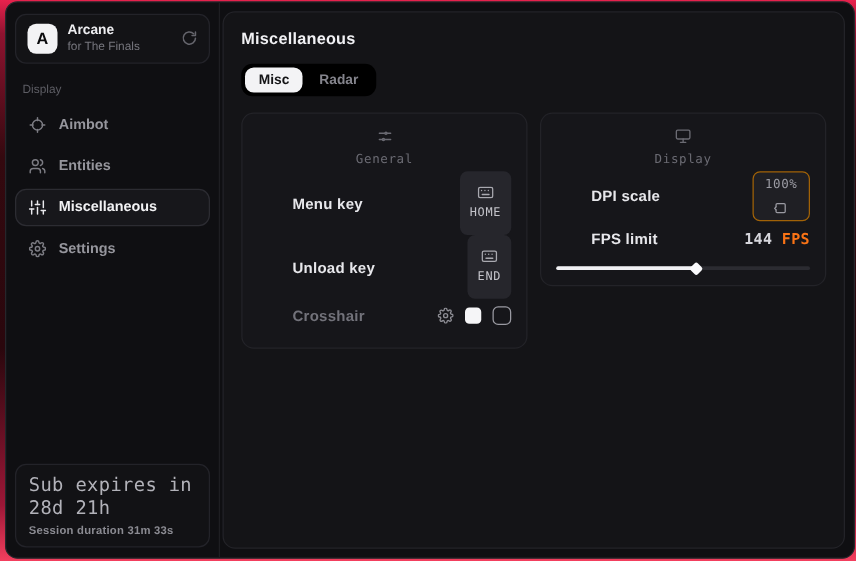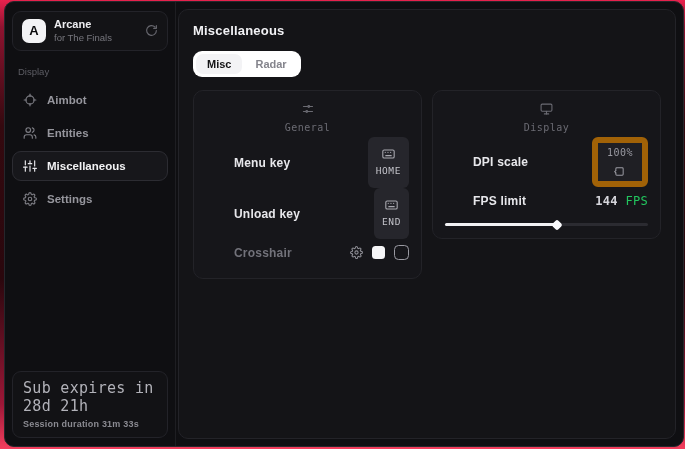--- a/index.html
+++ b/index.html
@@ -55,21 +55,21 @@
   
   .main-wrap { flex:1; padding:7px 7px 7px 2px; display:flex; }
   .panel {
     flex:1; background:#141417; border:1px solid #232328; border-radius:10px;
     padding:13px 14px; overflow:hidden;
   }
   .page-title { font-size:13px; font-weight:700; color:#f1f1f4; letter-spacing:0.2px; }
 
   .tabs {
     display:inline-flex; align-items:center; gap:2px; margin-top:13px;
-    background:#ffffff; border-radius:9px; padding:3px;
+    background:#000000; border-radius:9px; padding:3px;
   }
   .tab {
     padding:4px 11px; border-radius:7px; font-size:11px; font-weight:700;
     color:#84848c; cursor:pointer;
   }
   .tab.active { background:#f3f3f5; color:#141416; }
 
   .cards { display:flex; gap:10px; margin-top:13px; align-items:flex-start; }
   .card {
     flex:1; background:#16161a; border:1px solid #232328; border-radius:10px;
@@ -89,28 +89,28 @@
   }
   .keybadge .kicon { display:flex; color:#a9a9b0; }
 
   .xhair-controls { display:flex; align-items:center; gap:9px; }
   .gear-sm { display:flex; color:#8d8d94; cursor:pointer; }
   .swatch { width:13px; height:13px; border-radius:3.5px; background:#f5f5f7; cursor:pointer; }
   .checkbox { width:15px; height:15px; border:1.5px solid #9a9aa2; border-radius:4.5px; background:transparent; cursor:pointer; }
 
   .dpi-badge {
     display:inline-flex; align-items:center; gap:8px;
-    background:#1f1f24; border:6px solid #a16207; border-radius:6px;
+    background:#1f1f24; border:1px solid #a16207; border-radius:6px;
     padding:4px 9px; font-size:10px; color:#9a9aa2; letter-spacing:0.5px; cursor:pointer;
   }
   .dpi-badge .cicon { display:flex; color:#9a9aa2; }
 
   .fps-value { font-size:12px; letter-spacing:0.3px; }
   .fps-num { color:#d6d6dc; font-weight:700; }
-  .fps-unit { color:#22c55e; font-weight:400; }
+  .fps-unit { color:#f97316; font-weight:700; }
 
   .slider { position:relative; height:3px; background:#2b2b31; border-radius:2px; margin-top:9px; cursor:pointer; }
   .slider-fill { position:absolute; left:0; top:0; height:100%; background:#f1f1f4; border-radius:2px; }
   .slider-thumb {
     position:absolute; top:50%; width:8px; height:8px; background:#fafafc;
     transform:translate(-50%,-50%) rotate(45deg); border-radius:2px;
   }
   svg { display:block; }
 </style>
 </head>

